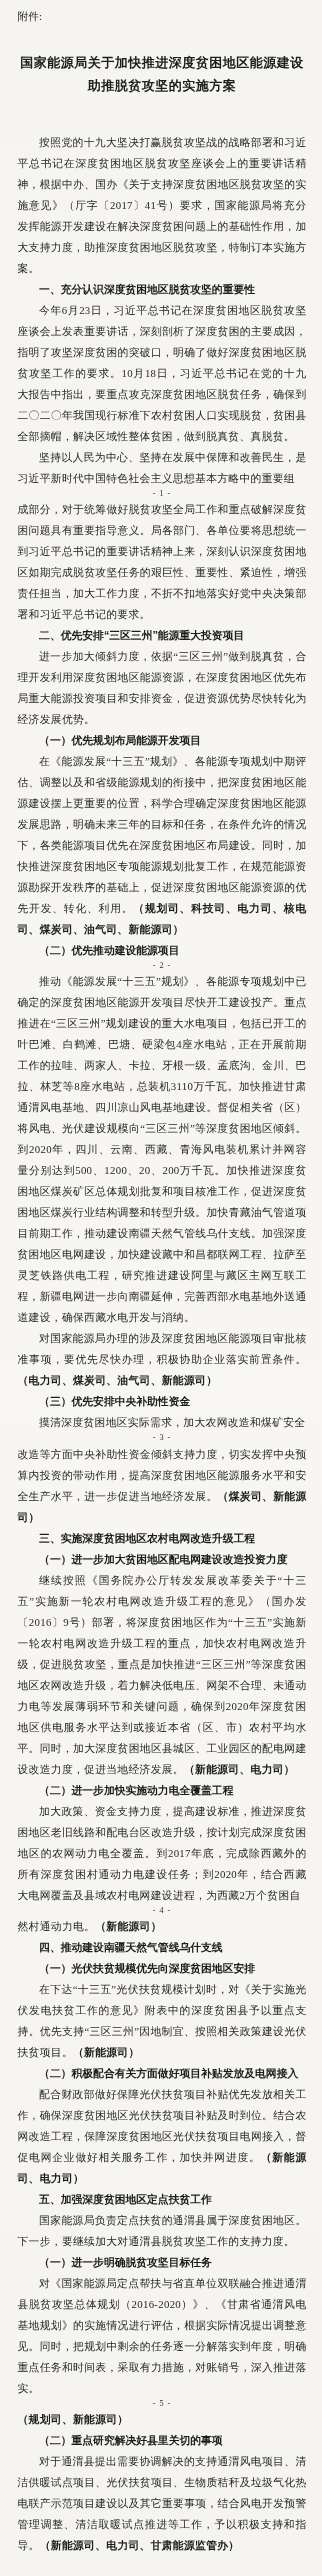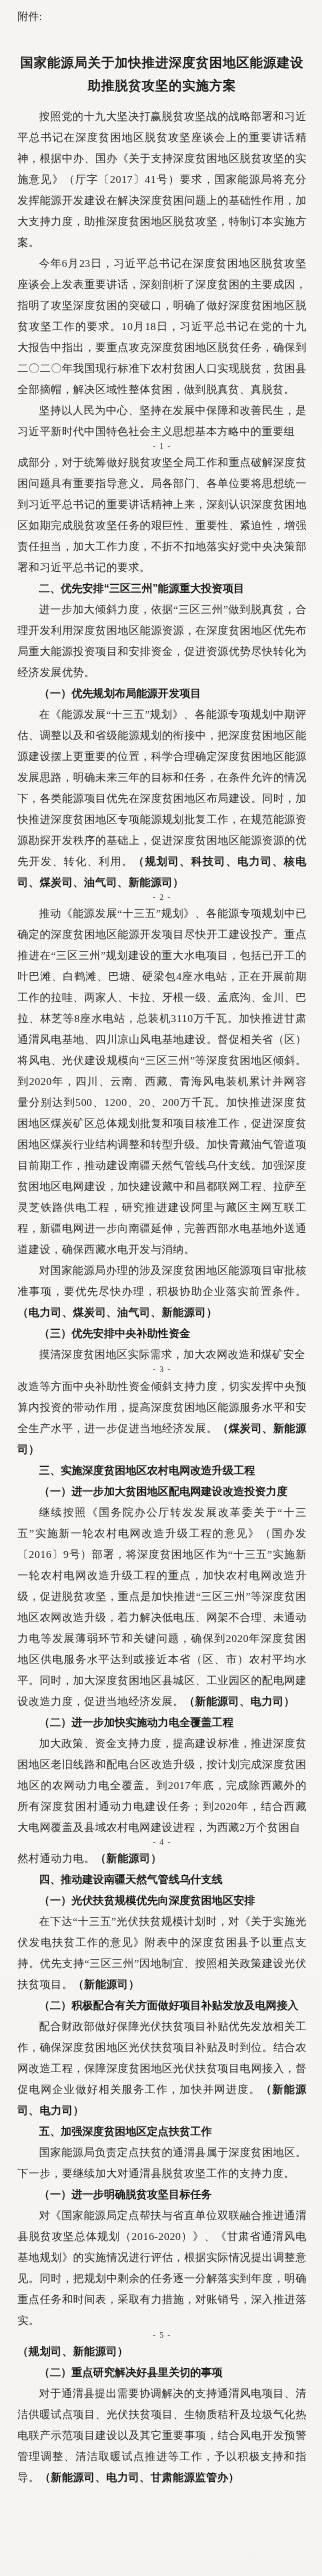--- a/index.html
+++ b/index.html
@@ -19,21 +19,21 @@
   .attachment {
     font-size: 10.8px;
     line-height: 20.6px;
   }
   .title {
     font-weight: bold;
     text-align: center;
     font-size: 13px;
     line-height: 23px;
     margin-top: 24px;
-    margin-bottom: 9px;
+    margin-bottom: 35px;
     letter-spacing: 0.5px;
     color: #1d1d1d;
   }
   .para, .pcont {
     font-size: 10.8px;
     line-height: 21px;
     text-align: justify;
     margin: 0;
     text-indent: 2em;
     letter-spacing: 0.3px;
@@ -78,37 +78,39 @@
 
   <div class="attachment">附件:</div>
 
   <div class="title">
     <div>国家能源局关于加快推进深度贫困地区能源建设</div>
     <div>助推脱贫攻坚的实施方案</div>
   </div>
 
   <p class="para"><span>按照党的十九大坚决打赢脱贫攻坚战的战略部署和习近平总书记在深度贫困地区脱贫攻坚座谈会上的重要讲话精神，根据中办、国办《关于支持深度贫困地区脱贫攻坚的实施意见》（厅字〔2017〕41号）要求，国家能源局将充分发挥能源开发建设在解决深度贫困问题上的基础性作用，加大支持力度，助推深度贫困地区脱贫攻坚，特制订本实施方案。</span></p>
 
+  <h2 class="h1">一、充分认识深度贫困地区脱贫攻坚的重要性</h2>
 
   <p class="para"><span>今年6月23日，习近平总书记在深度贫困地区脱贫攻坚座谈会上发表重要讲话，深刻剖析了深度贫困的主要成因，指明了攻坚深度贫困的突破口，明确了做好深度贫困地区脱贫攻坚工作的要求。10月18日，习近平总书记在党的十九大报告中指出，要重点攻克深度贫困地区脱贫任务，确保到二〇二〇年我国现行标准下农村贫困人口实现脱贫，贫困县全部摘帽，解决区域性整体贫困，做到脱真贫、真脱贫。</span></p>
 
   <p class="para"><span>坚持以人民为中心、坚持在发展中保障和改善民生，是习近平新时代中国特色社会主义思想基本方略中的重要组</span></p>
 
   <div class="pagemark">- 1 -</div>
 
   <p class="pcont"><span>成部分，对于统筹做好脱贫攻坚全局工作和重点破解深度贫困问题具有重要指导意义。局各部门、各单位要将思想统一到习近平总书记的重要讲话精神上来，深刻认识深度贫困地区如期完成脱贫攻坚任务的艰巨性、重要性、紧迫性，增强责任担当，加大工作力度，不折不扣地落实好党中央决策部署和习近平总书记的要求。</span></p>
 
   <h2 class="h1">二、优先安排“三区三州”能源重大投资项目</h2>
 
   <p class="para"><span>进一步加大倾斜力度，依据“三区三州”做到脱真贫，合理开发利用深度贫困地区能源资源，在深度贫困地区优先布局重大能源投资项目和安排资金，促进资源优势尽快转化为经济发展优势。</span></p>
 
   <h3 class="h2">（一）优先规划布局能源开发项目</h3>
 
   <p class="para"><span>在《能源发展“十三五”规划》、各能源专项规划中期评估、调整以及和省级能源规划的衔接中，把深度贫困地区能源建设摆上更重要的位置，科学合理确定深度贫困地区能源发展思路，明确未来三年的目标和任务，在条件允许的情况下，各类能源项目优先在深度贫困地区布局建设。同时，加快推进深度贫困地区专项能源规划批复工作，在规范能源资源勘探开发秩序的基础上，促进深度贫困地区能源资源的优先开发、转化、利用。</span><span class="dept">（规划司、科技司、电力司、核电司、煤炭司、油气司、新能源司）</span></p>
 
+  <h3 class="h2">（二）优先推动建设能源项目</h3>
 
   <div class="pagemark">- 2 -</div>
 
   <p class="para"><span>推动《能源发展“十三五”规划》、各能源专项规划中已确定的深度贫困地区能源开发项目尽快开工建设投产。重点推进在“三区三州”规划建设的重大水电项目，包括已开工的叶巴滩、白鹤滩、巴塘、硬梁包4座水电站，正在开展前期工作的拉哇、两家人、卡拉、牙根一级、孟底沟、金川、巴拉、林芝等8座水电站，总装机3110万千瓦。加快推进甘肃通渭风电基地、四川凉山风电基地建设。督促相关省（区）将风电、光伏建设规模向“三区三州”等深度贫困地区倾斜。到2020年，四川、云南、西藏、青海风电装机累计并网容量分别达到500、1200、20、200万千瓦。加快推进深度贫困地区煤炭矿区总体规划批复和项目核准工作，促进深度贫困地区煤炭行业结构调整和转型升级。加快青藏油气管道项目前期工作，推动建设南疆天然气管线乌什支线。加强深度贫困地区电网建设，加快建设藏中和昌都联网工程、拉萨至灵芝铁路供电工程，研究推进建设阿里与藏区主网互联工程，新疆电网进一步向南疆延伸，完善西部水电基地外送通道建设，确保西藏水电开发与消纳。</span></p>
 
   <p class="para"><span>对国家能源局办理的涉及深度贫困地区能源项目审批核准事项，要优先尽快办理，积极协助企业落实前置条件。</span><span class="dept">（电力司、煤炭司、油气司、新能源司）</span></p>
 
   <h3 class="h2">（三）优先安排中央补助性资金</h3>
 
   <p class="para"><span>摸清深度贫困地区实际需求，加大农网改造和煤矿安全</span></p>

